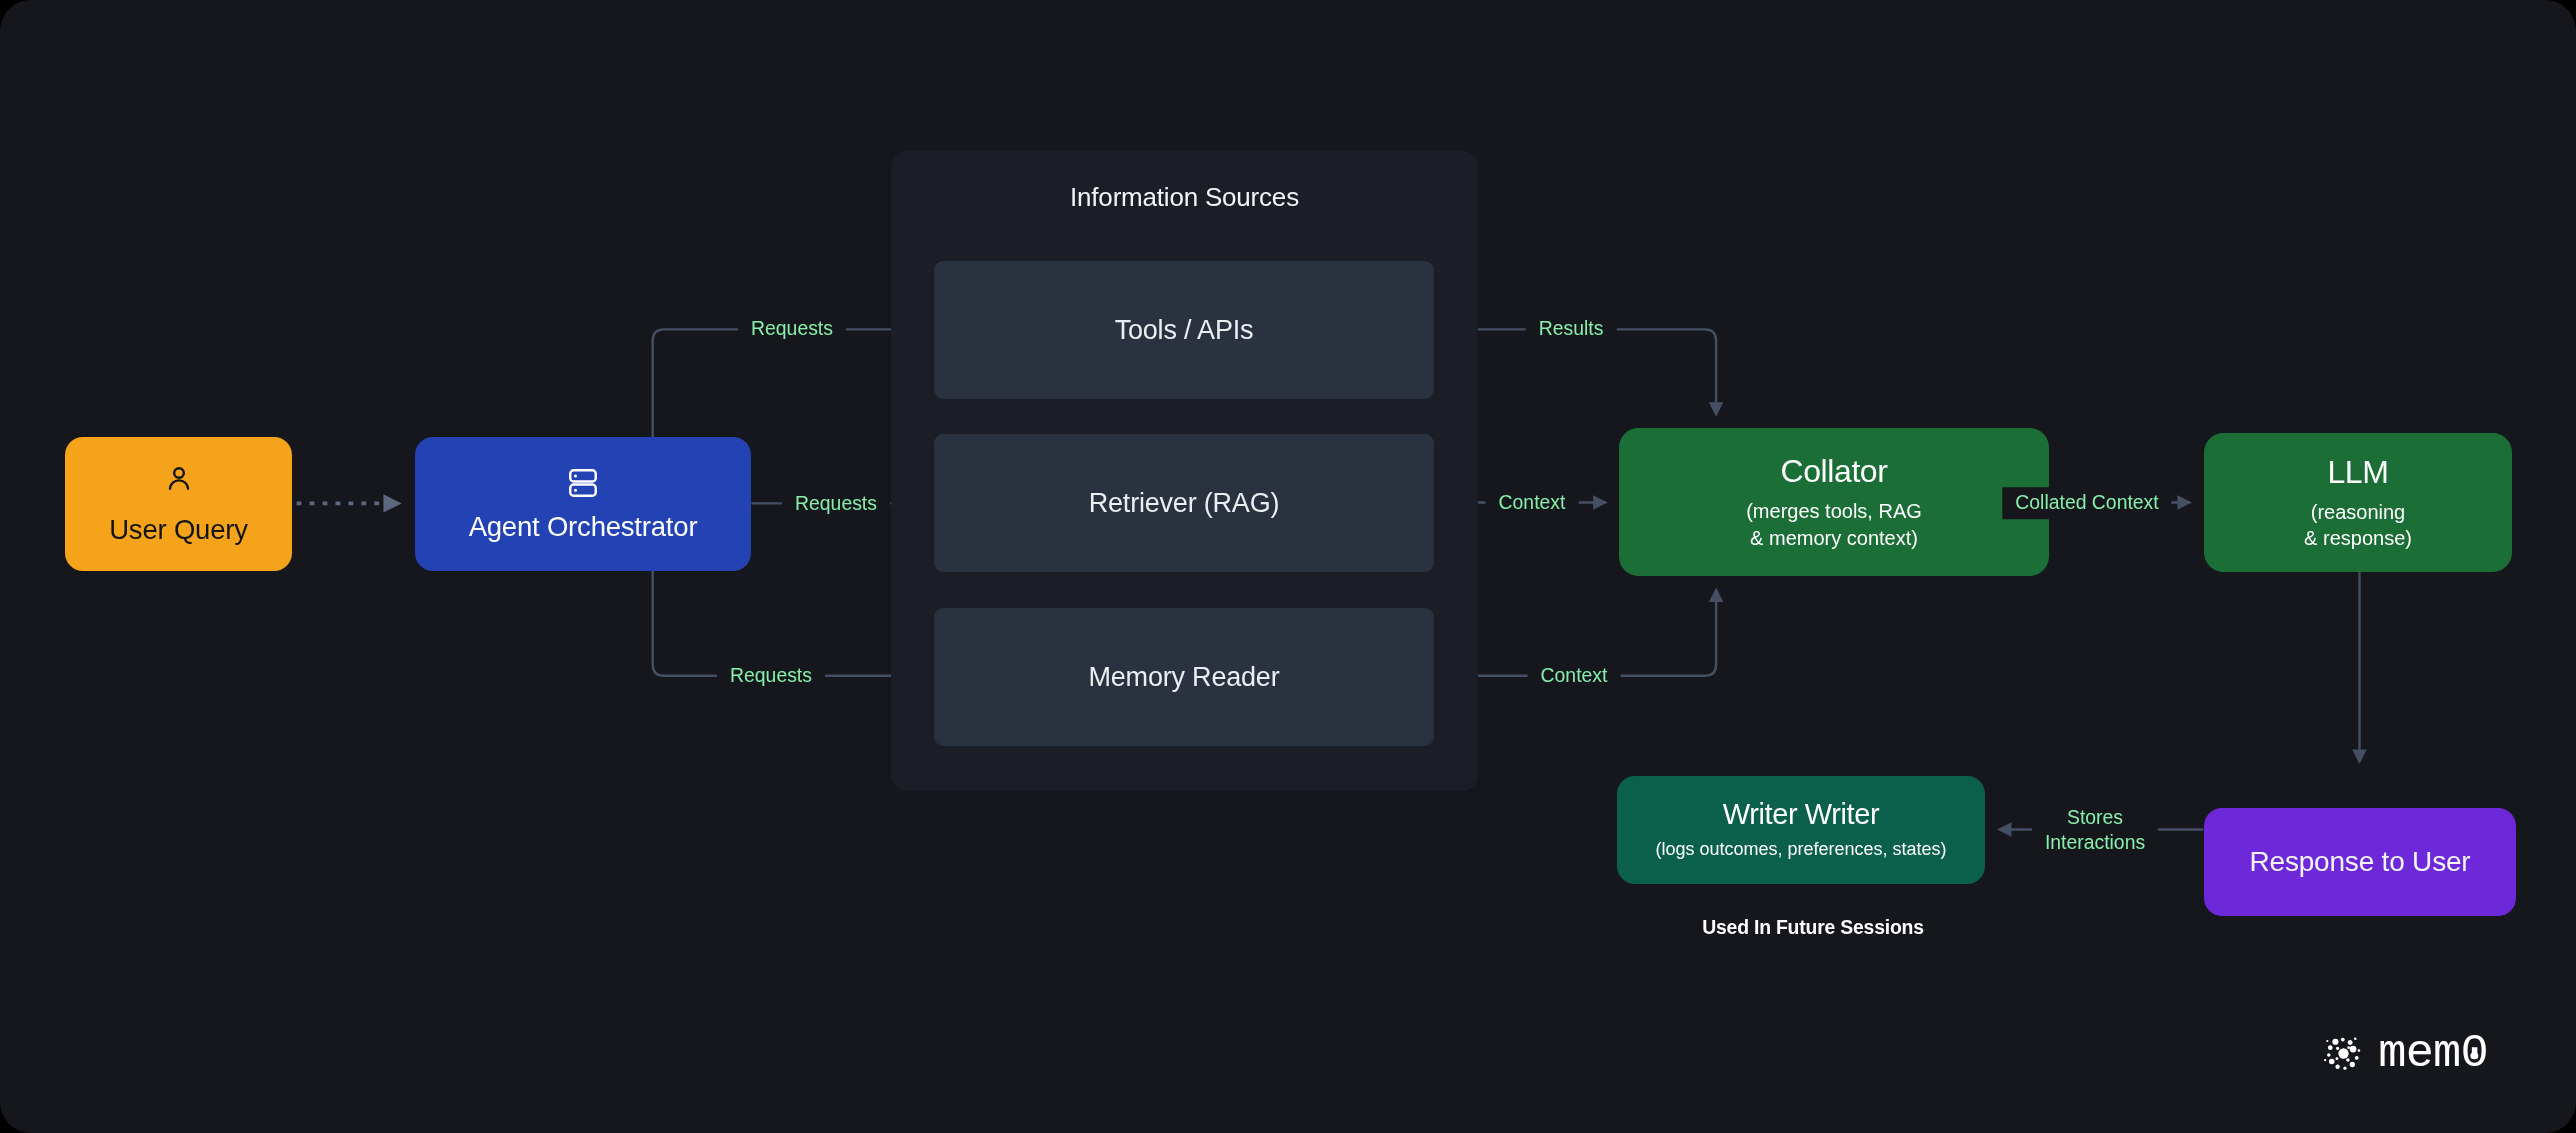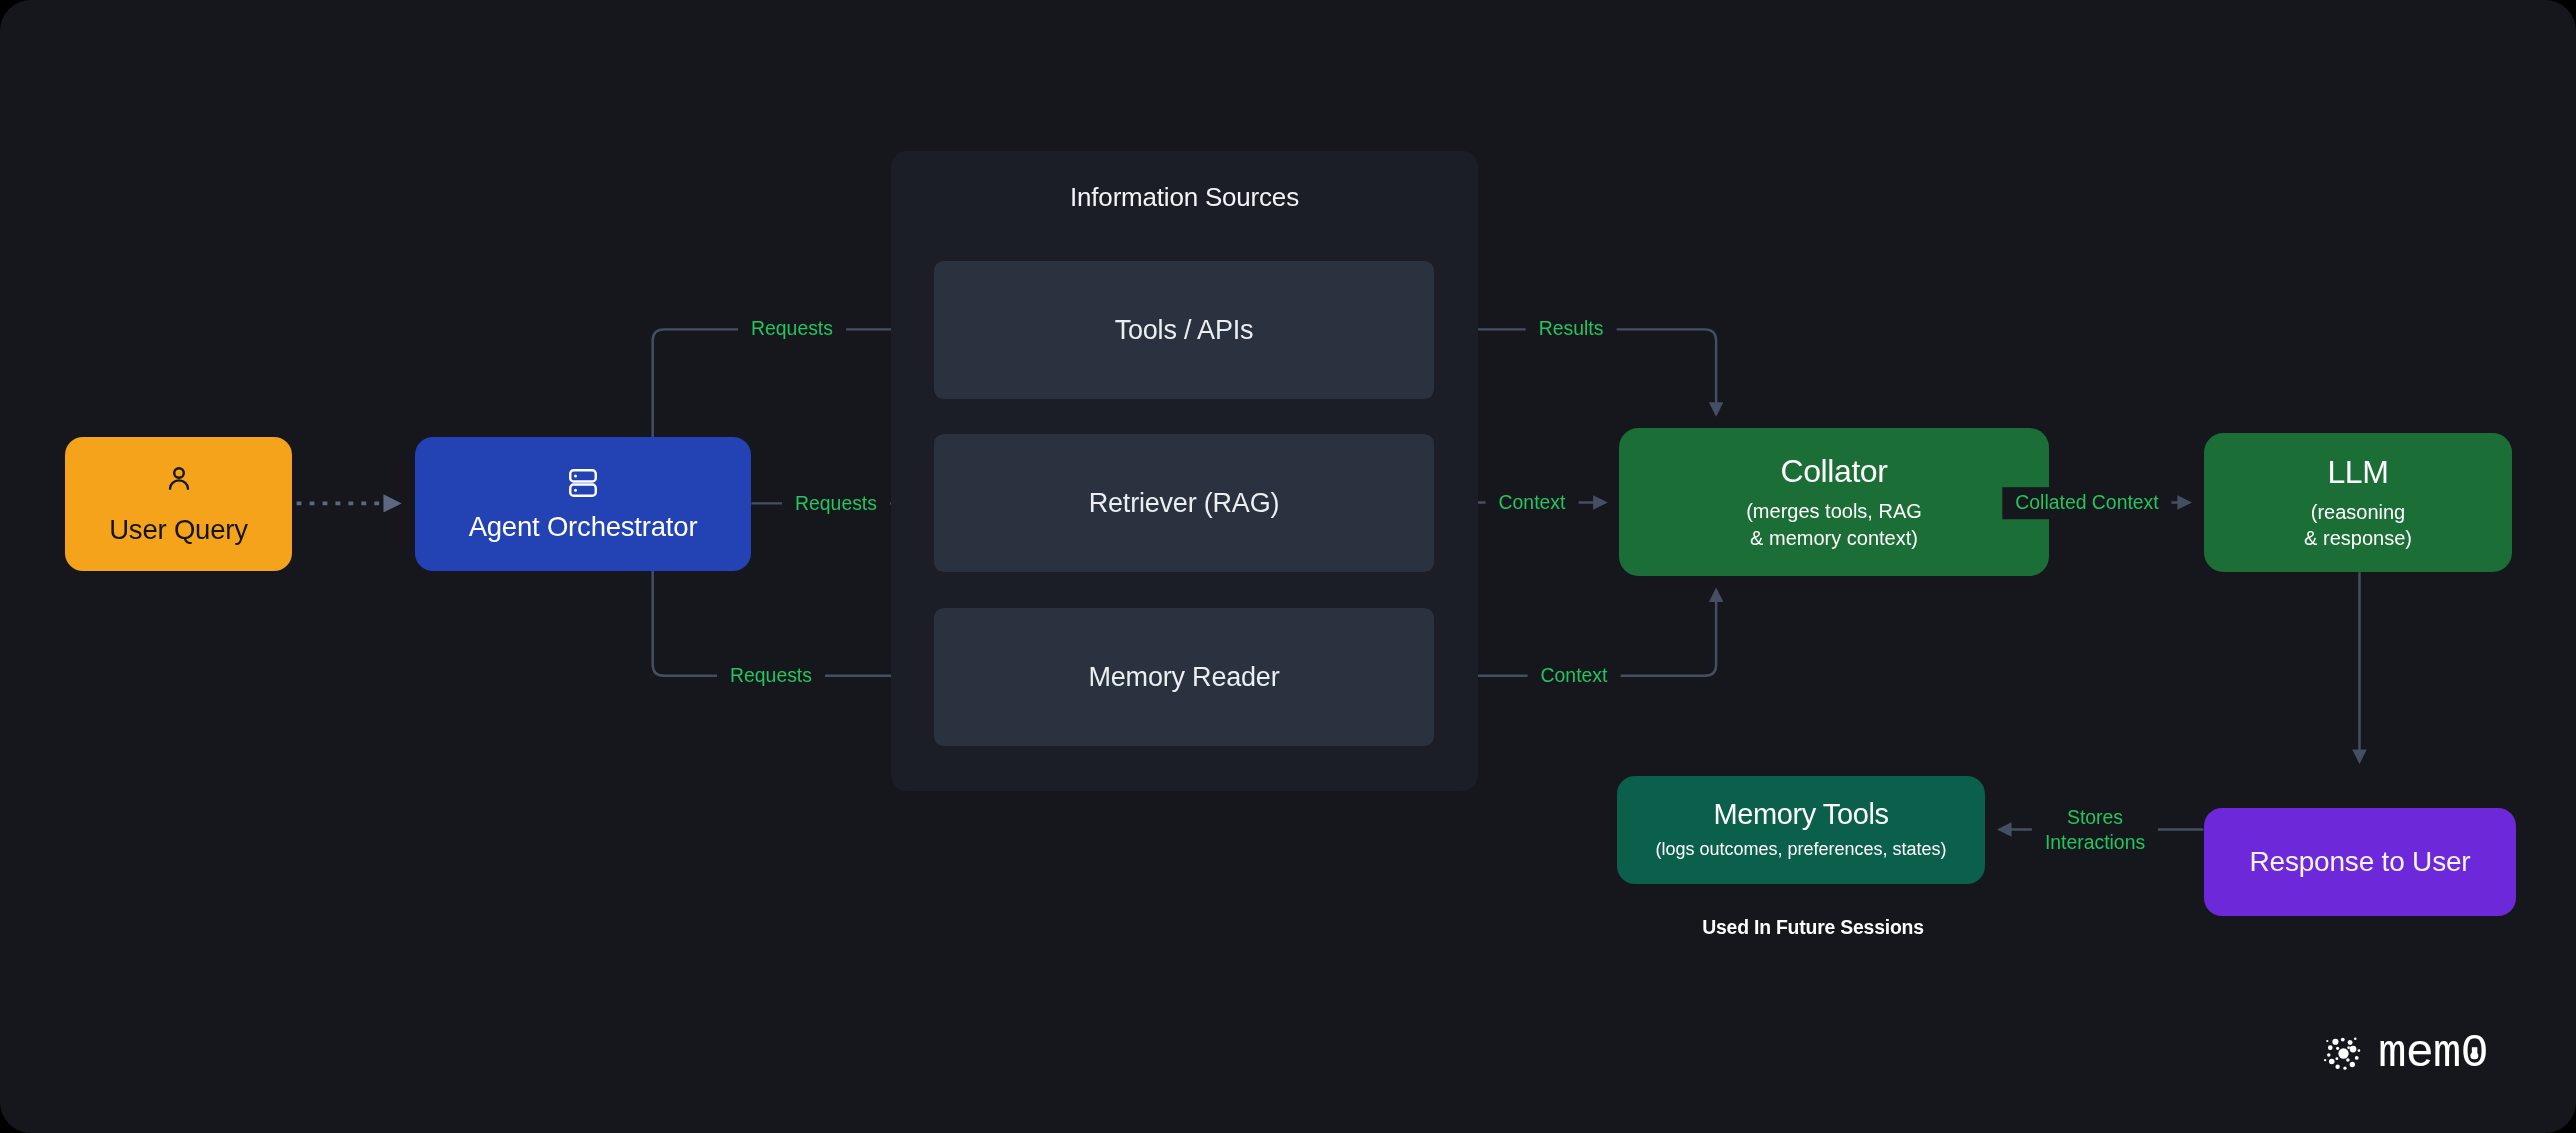--- a/index.html
+++ b/index.html
@@ -39,21 +39,21 @@
   .memory-writer{left:1617px;top:776px;width:368px;height:108px;background:#0b604b;
                  border-radius:18px;color:#fff;gap:6.5px;}
   .memory-writer .big-title{font-size:29px;}
   .memory-writer .sub{font-size:18px;}
 
   .response{left:2204px;top:808px;width:312px;height:108px;background:#6d28d9;
             border-radius:18px;color:#f2f4f7;}
   .response .title{font-size:28px;font-weight:500;}
 
   .edge-label{position:absolute;z-index:3;transform:translate(-50%,-50%);
-              background:#16171c;color:#22c55e;font-size:19.4px;line-height:1.3;
+              background:#16171c;color:#86efac;font-size:19.4px;line-height:1.3;
               padding:3.2px 13px;white-space:nowrap;text-align:center;}
   .footnote{position:absolute;z-index:2;left:1651px;top:916px;width:324px;text-align:center;
             color:#fff;font-size:19.4px;font-weight:600;letter-spacing:-0.2px;}
 
   .logo{position:absolute;z-index:2;left:2320px;top:1027px;display:flex;
         align-items:center;gap:11.3px;color:#fff;}
   .logo-text{font-size:47px;font-weight:500;letter-spacing:-0.8px;display:flex;font-family:Liberation Mono, monospace;}
   .zero{position:relative;}
   .zero::after{content:"";position:absolute;left:50%;top:54%;transform:translate(-50%,-50%);
         width:7.3px;height:7.3px;border-radius:50%;background:#fff;}
@@ -132,21 +132,21 @@
 
   <div class="node green llm">
     <div class="big-title">LLM</div>
     <div class="sub">
       <div>(reasoning</div>
       <div>&amp; response)</div>
     </div>
   </div>
 
   <div class="node memory-writer">
-    <div class="big-title">Memory Tools</div>
+    <div class="big-title">Writer Writer</div>
     <div class="sub">(logs outcomes, preferences, states)</div>
   </div>
 
   <div class="node response">
     <div class="title">Response to User</div>
   </div>
 
   <div class="edge-label" style="left:792px;top:329px;">Requests</div>
   <div class="edge-label" style="left:836px;top:504px;">Requests</div>
   <div class="edge-label" style="left:771px;top:676px;">Requests</div>

